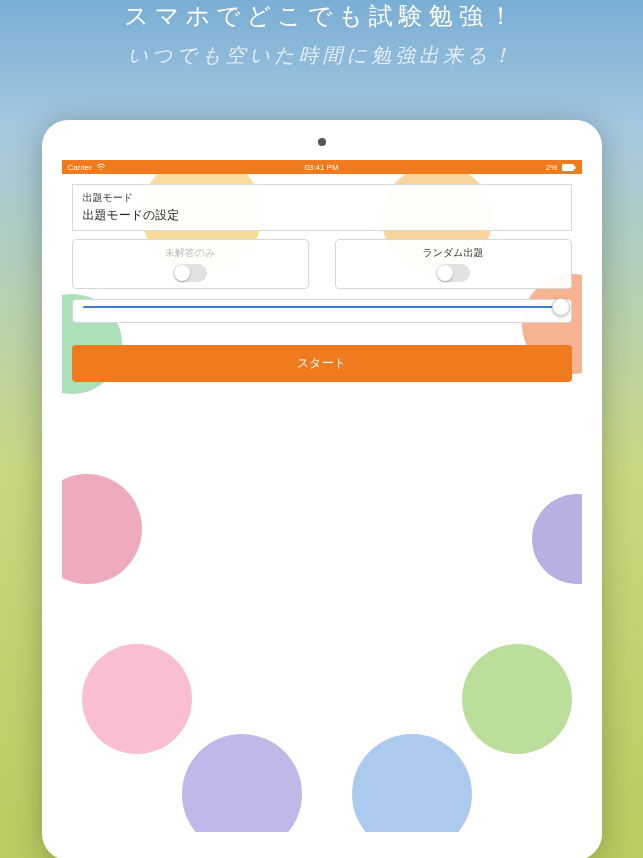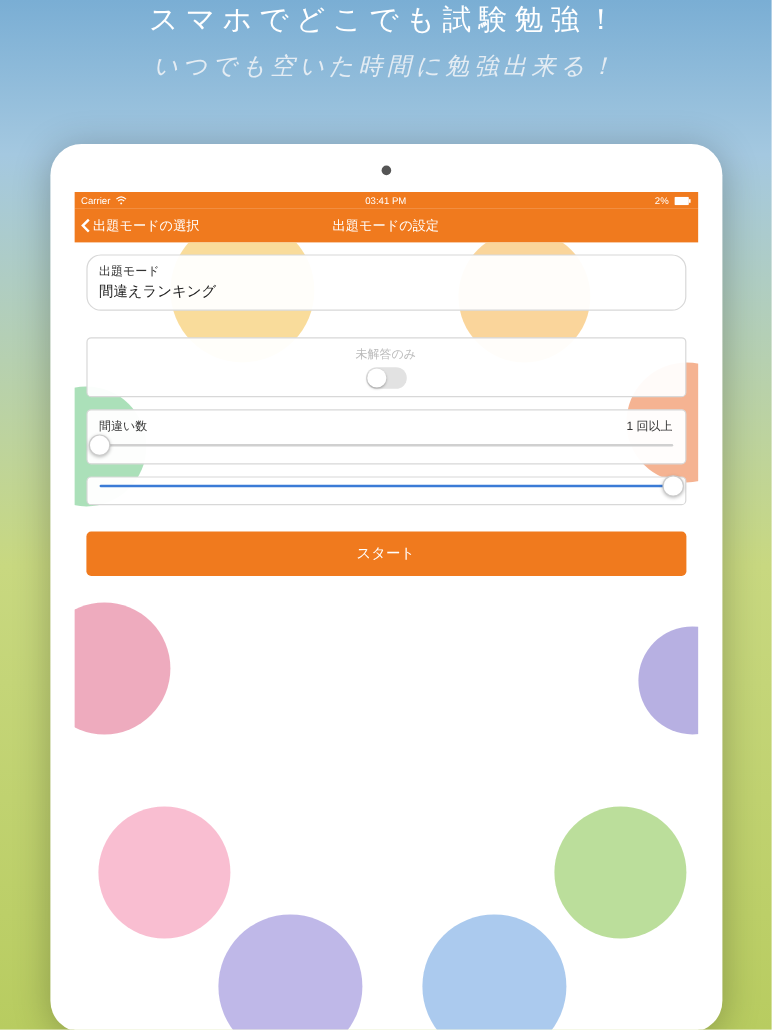--- a/index.html
+++ b/index.html
@@ -85,23 +85,23 @@
     height: calc(100% - 42px);
     overflow: hidden;
   }
   
   .circle { position:absolute; border-radius:50%; z-index:0; }
   .card, .toggle-row, .slider-card, .start-btn { position: relative; z-index: 1; }
 
   .card {
     background: rgba(255,255,255,.95);
     border: 1px solid #d8d8d8;
-    border-radius: 12px;
+    border-radius: 0;
     padding: 6px 10px;
-    margin-bottom: 22px;
+    margin-bottom: 8px;
   }
   .card .lbl { font-size: 10px; color: #333; }
   .card .val { font-size: 12px; color: #222; margin-top: 2px; }
 
   .toggle-row {
     display: flex; gap: 26px; margin-bottom: 10px;
   }
   .toggle-box {
     flex:1;
     background: rgba(255,255,255,.95);
@@ -181,67 +181,55 @@
       <span class="sb-center">03:41 PM</span>
       <span>
         <span>2%</span>
         <svg width="14" height="7" viewBox="0 0 14 7" style="vertical-align:middle;margin-left:2px">
             <rect x="0" y="0" width="12" height="7" rx="1" fill="#fff"></rect>
             <rect x="12" y="2" width="1.5" height="3" fill="#fff"></rect>
           </svg>
       </span>
     </div>
 
-    <div class="navbar">
-      <div class="back">
-        <svg viewBox="0 0 12 12">
-            <path d="M8 1 L3 6 L8 11" stroke="#fff" stroke-width="2" fill="none"></path>
-          </svg>
-        <span>出題モードの選択</span>
-      </div>
-      <div class="title">出題モードの設定</div>
-    </div>
 
     <div class="content">
       <div id="circles-layer">
           <div class="circle" style="background: rgb(247, 208, 122); width: 120px; height: 120px; left: 80px; top: -20px; opacity: 0.75;"></div>
           <div class="circle" style="background: rgb(248, 199, 122); width: 110px; height: 110px; left: 320px; top: -10px; opacity: 0.75;"></div>
           <div class="circle" style="background: rgb(143, 214, 162); width: 100px; height: 100px; left: -40px; top: 120px; opacity: 0.75;"></div>
           <div class="circle" style="background: rgb(242, 154, 110); width: 100px; height: 100px; left: 460px; top: 100px; opacity: 0.75;"></div>
           <div class="circle" style="background: rgb(232, 143, 168); width: 110px; height: 110px; left: -30px; top: 300px; opacity: 0.75;"></div>
           <div class="circle" style="background: rgb(159, 149, 216); width: 90px; height: 90px; left: 470px; top: 320px; opacity: 0.75;"></div>
           <div class="circle" style="background: rgb(247, 168, 194); width: 110px; height: 110px; left: 20px; top: 470px; opacity: 0.75;"></div>
           <div class="circle" style="background: rgb(164, 211, 122); width: 110px; height: 110px; left: 400px; top: 470px; opacity: 0.75;"></div>
           <div class="circle" style="background: rgb(169, 160, 224); width: 120px; height: 120px; left: 120px; top: 560px; opacity: 0.75;"></div>
           <div class="circle" style="background: rgb(143, 184, 232); width: 120px; height: 120px; left: 290px; top: 560px; opacity: 0.75;"></div>
         </div>
 
       <div class="card">
         <div class="lbl">出題モード</div>
-        <div class="val">間違えランキング</div>
+        <div class="val">出題モードの設定</div>
       </div>
 
       <div class="toggle-row">
         <div class="toggle-box disabled">
           <div class="tlabel">未解答のみ</div>
           <div class="switch">
               <div class="knob"></div>
             </div>
         </div>
+        <div class="toggle-box">
+          <div class="tlabel">ランダム出題</div>
+          <div class="switch">
+              <div class="knob"></div>
+            </div>
+        </div>
       </div>
 
-      <div class="slider-card">
-        <div class="slider-head">
-          <span>間違い数</span>
-          <span>1 回以上</span>
-        </div>
-        <div class="slider-track empty">
-          <div class="slider-thumb" style="left:0%"></div>
-        </div>
-      </div>
 
       <div class="slider-card">
         <div class="slider-track">
           <div class="slider-thumb" style="left:100%"></div>
         </div>
       </div>
 
       <button class="start-btn">スタート</button>
     </div>
 

